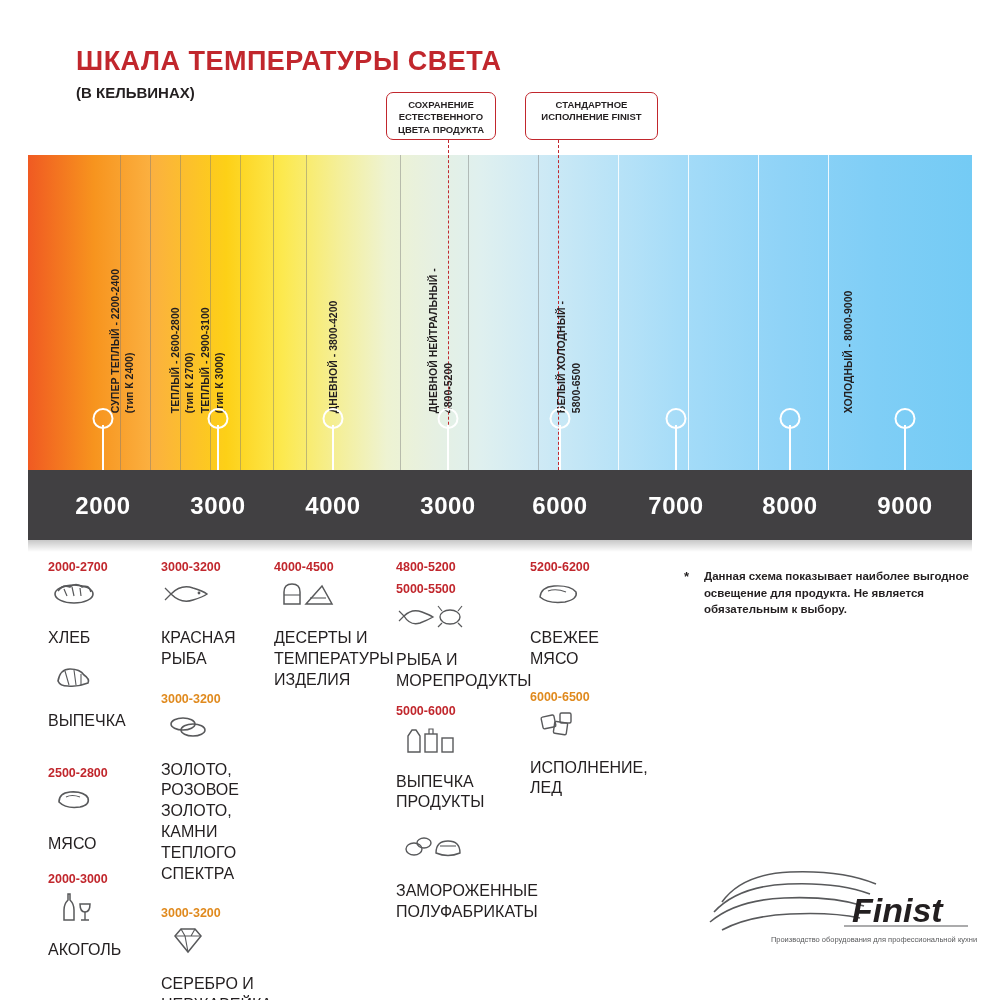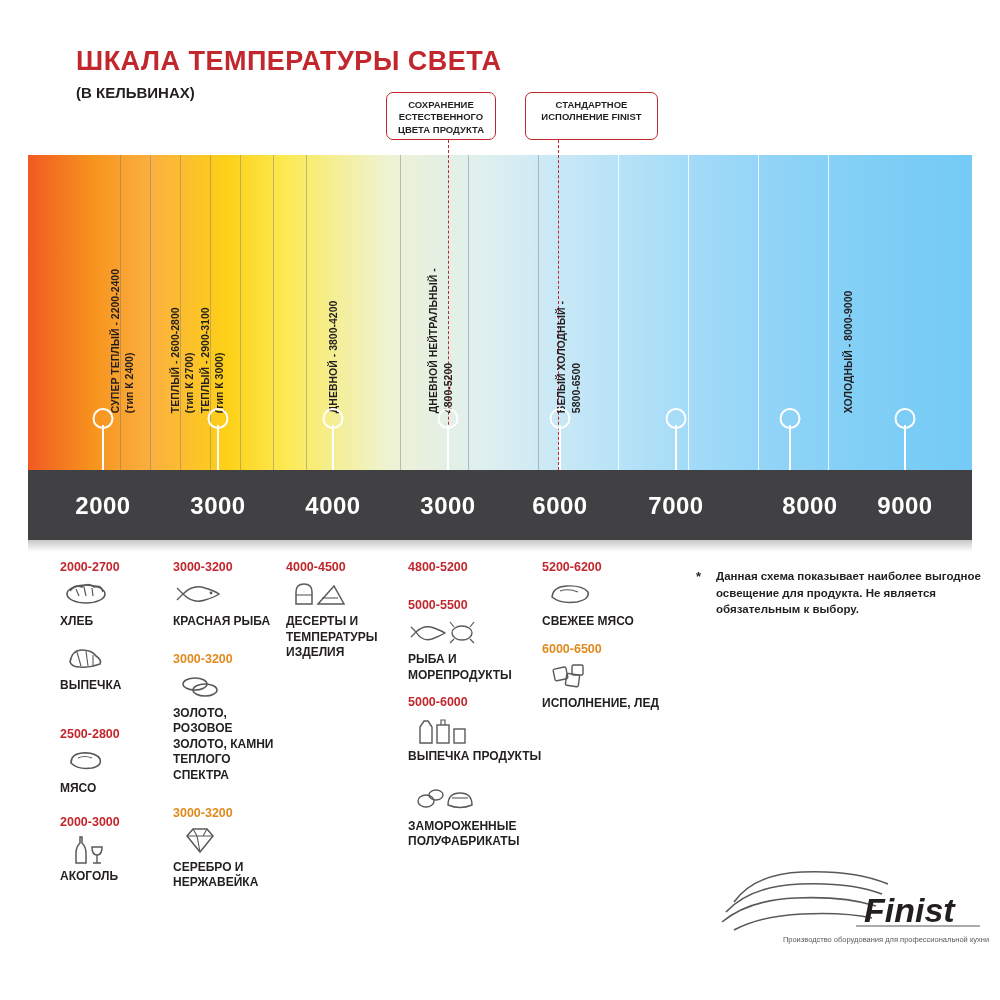--- a/index.html
+++ b/index.html
@@ -104,31 +104,31 @@
     border:2.5px solid #ffffff;background:transparent;
     transform:translateX(-50%);
     top:408px;
   }
   .pinstem{
     position:absolute;width:0;border-left:2.5px solid #ffffff;height:45px;
     top:425px;transform:translateX(-50%);
   }
 
   
-  .cols{position:absolute;left:28px;top:560px;width:944px;height:430px;}
+  .cols{position:absolute;left:16px;top:560px;width:944px;height:430px;}
   .col{position:absolute;top:0;}
   .range{
     font-size:12.5px;font-weight:bold;color:#c1272d;
     margin-bottom:4px;
   }
   .range.orange{color:#e08a1e;}
   .item{margin-bottom:12px;}
   .item-label{
-    font-size:12px;font-weight:bold;color:#231f20;line-height:1.3;
-    margin-top:2px;
+    font-size:16px;font-weight:normal;color:#231f20;line-height:1.3;
+    margin-top:16px;
   }
   .ico{display:block;height:34px;margin:3px 0 1px 2px;}
   .ico svg{display:block;}
 
   
   .note{
     position:absolute;left:668px;top:8px;width:306px;
     font-size:11.5px;color:#231f20;line-height:1.45;font-weight:bold;
   }
   .note .star{position:absolute;left:0;top:0;font-size:13px;}
@@ -240,21 +240,21 @@
   <div class="pinstem" style="left:790px"></div>
   <div class="pin" style="left:905px"></div>
   <div class="pinstem" style="left:905px"></div>
 
   <div class="knum" style="left:103px">2000</div>
   <div class="knum" style="left:218px">3000</div>
   <div class="knum" style="left:333px">4000</div>
   <div class="knum" style="left:448px">3000</div>
   <div class="knum" style="left:560px">6000</div>
   <div class="knum" style="left:676px">7000</div>
-  <div class="knum" style="left:810px">8000</div>
+  <div class="knum" style="left:790px">8000</div>
   <div class="knum" style="left:905px">9000</div>
 
   <div class="cols">
 
     <div class="col" style="left:32px;width:110px">
       <div class="range">2000-2700</div>
       <div class="item">
         <span class="ico">
           <svg width="48" height="30" viewBox="0 0 48 30">
               <ellipse cx="24" cy="16" rx="19" ry="9" fill="none" stroke="#58595b" stroke-width="1.6"></ellipse>
@@ -345,21 +345,21 @@
               <path d="M34 20 L50 20" stroke="#58595b" stroke-width="1.1"></path>
             </svg>
         </span>
         <div class="item-label">ДЕСЕРТЫ И ТЕМПЕРАТУРЫ ИЗДЕЛИЯ</div>
       </div>
     </div>
 
     <div class="col" style="left:380px;width:140px">
       <div class="range">4800-5200</div>
 
-      <div class="range" style="margin-top:24px">5000-5500</div>
+      <div class="range" style="margin-top:8px">5000-5500</div>
       <div class="item">
         <span class="ico">
           <svg width="70" height="32" viewBox="0 0 70 32">
               <path d="M6 16 Q14 8 24 12 Q32 15 35 17 Q30 20 22 23 Q12 26 6 16Z" fill="none" stroke="#58595b" stroke-width="1.4"></path>
               <path d="M6 16 L1 11 M6 16 L1 21" stroke="#58595b" stroke-width="1.2"></path>
               <ellipse cx="52" cy="17" rx="10" ry="7" fill="none" stroke="#58595b" stroke-width="1.4"></ellipse>
               <path d="M44 11 L40 6 M60 11 L64 6 M44 23 L40 27 M60 23 L64 27" stroke="#58595b" stroke-width="1.2"></path>
             </svg>
         </span>
         <div class="item-label">РЫБА И МОРЕПРОДУКТЫ</div>
@@ -395,21 +395,21 @@
       <div class="item">
         <span class="ico">
           <svg width="56" height="30" viewBox="0 0 56 30">
               <path d="M8 19 Q9 9 22 8 Q38 7 44 14 Q46 21 33 24 Q16 26 8 19Z" fill="none" stroke="#58595b" stroke-width="1.5"></path>
               <path d="M16 13 Q24 10 34 14" fill="none" stroke="#58595b" stroke-width="1.1"></path>
             </svg>
         </span>
         <div class="item-label">СВЕЖЕЕ МЯСО</div>
       </div>
 
-      <div class="range orange" style="margin-top:12px">6000-6500</div>
+      <div class="range orange" style="margin-top:20px">6000-6500</div>
       <div class="item">
         <span class="ico">
           <svg width="52" height="30" viewBox="0 0 52 30">
               <rect x="10" y="8" width="13" height="12" rx="1.5" fill="none" stroke="#58595b" stroke-width="1.4" transform="rotate(-12 16 14)"></rect>
               <rect x="22" y="14" width="13" height="12" rx="1.5" fill="none" stroke="#58595b" stroke-width="1.4" transform="rotate(8 28 20)"></rect>
               <rect x="28" y="5" width="11" height="10" rx="1.5" fill="none" stroke="#58595b" stroke-width="1.4"></rect>
             </svg>
         </span>
         <div class="item-label">ИСПОЛНЕНИЕ, ЛЕД</div>
       </div>

